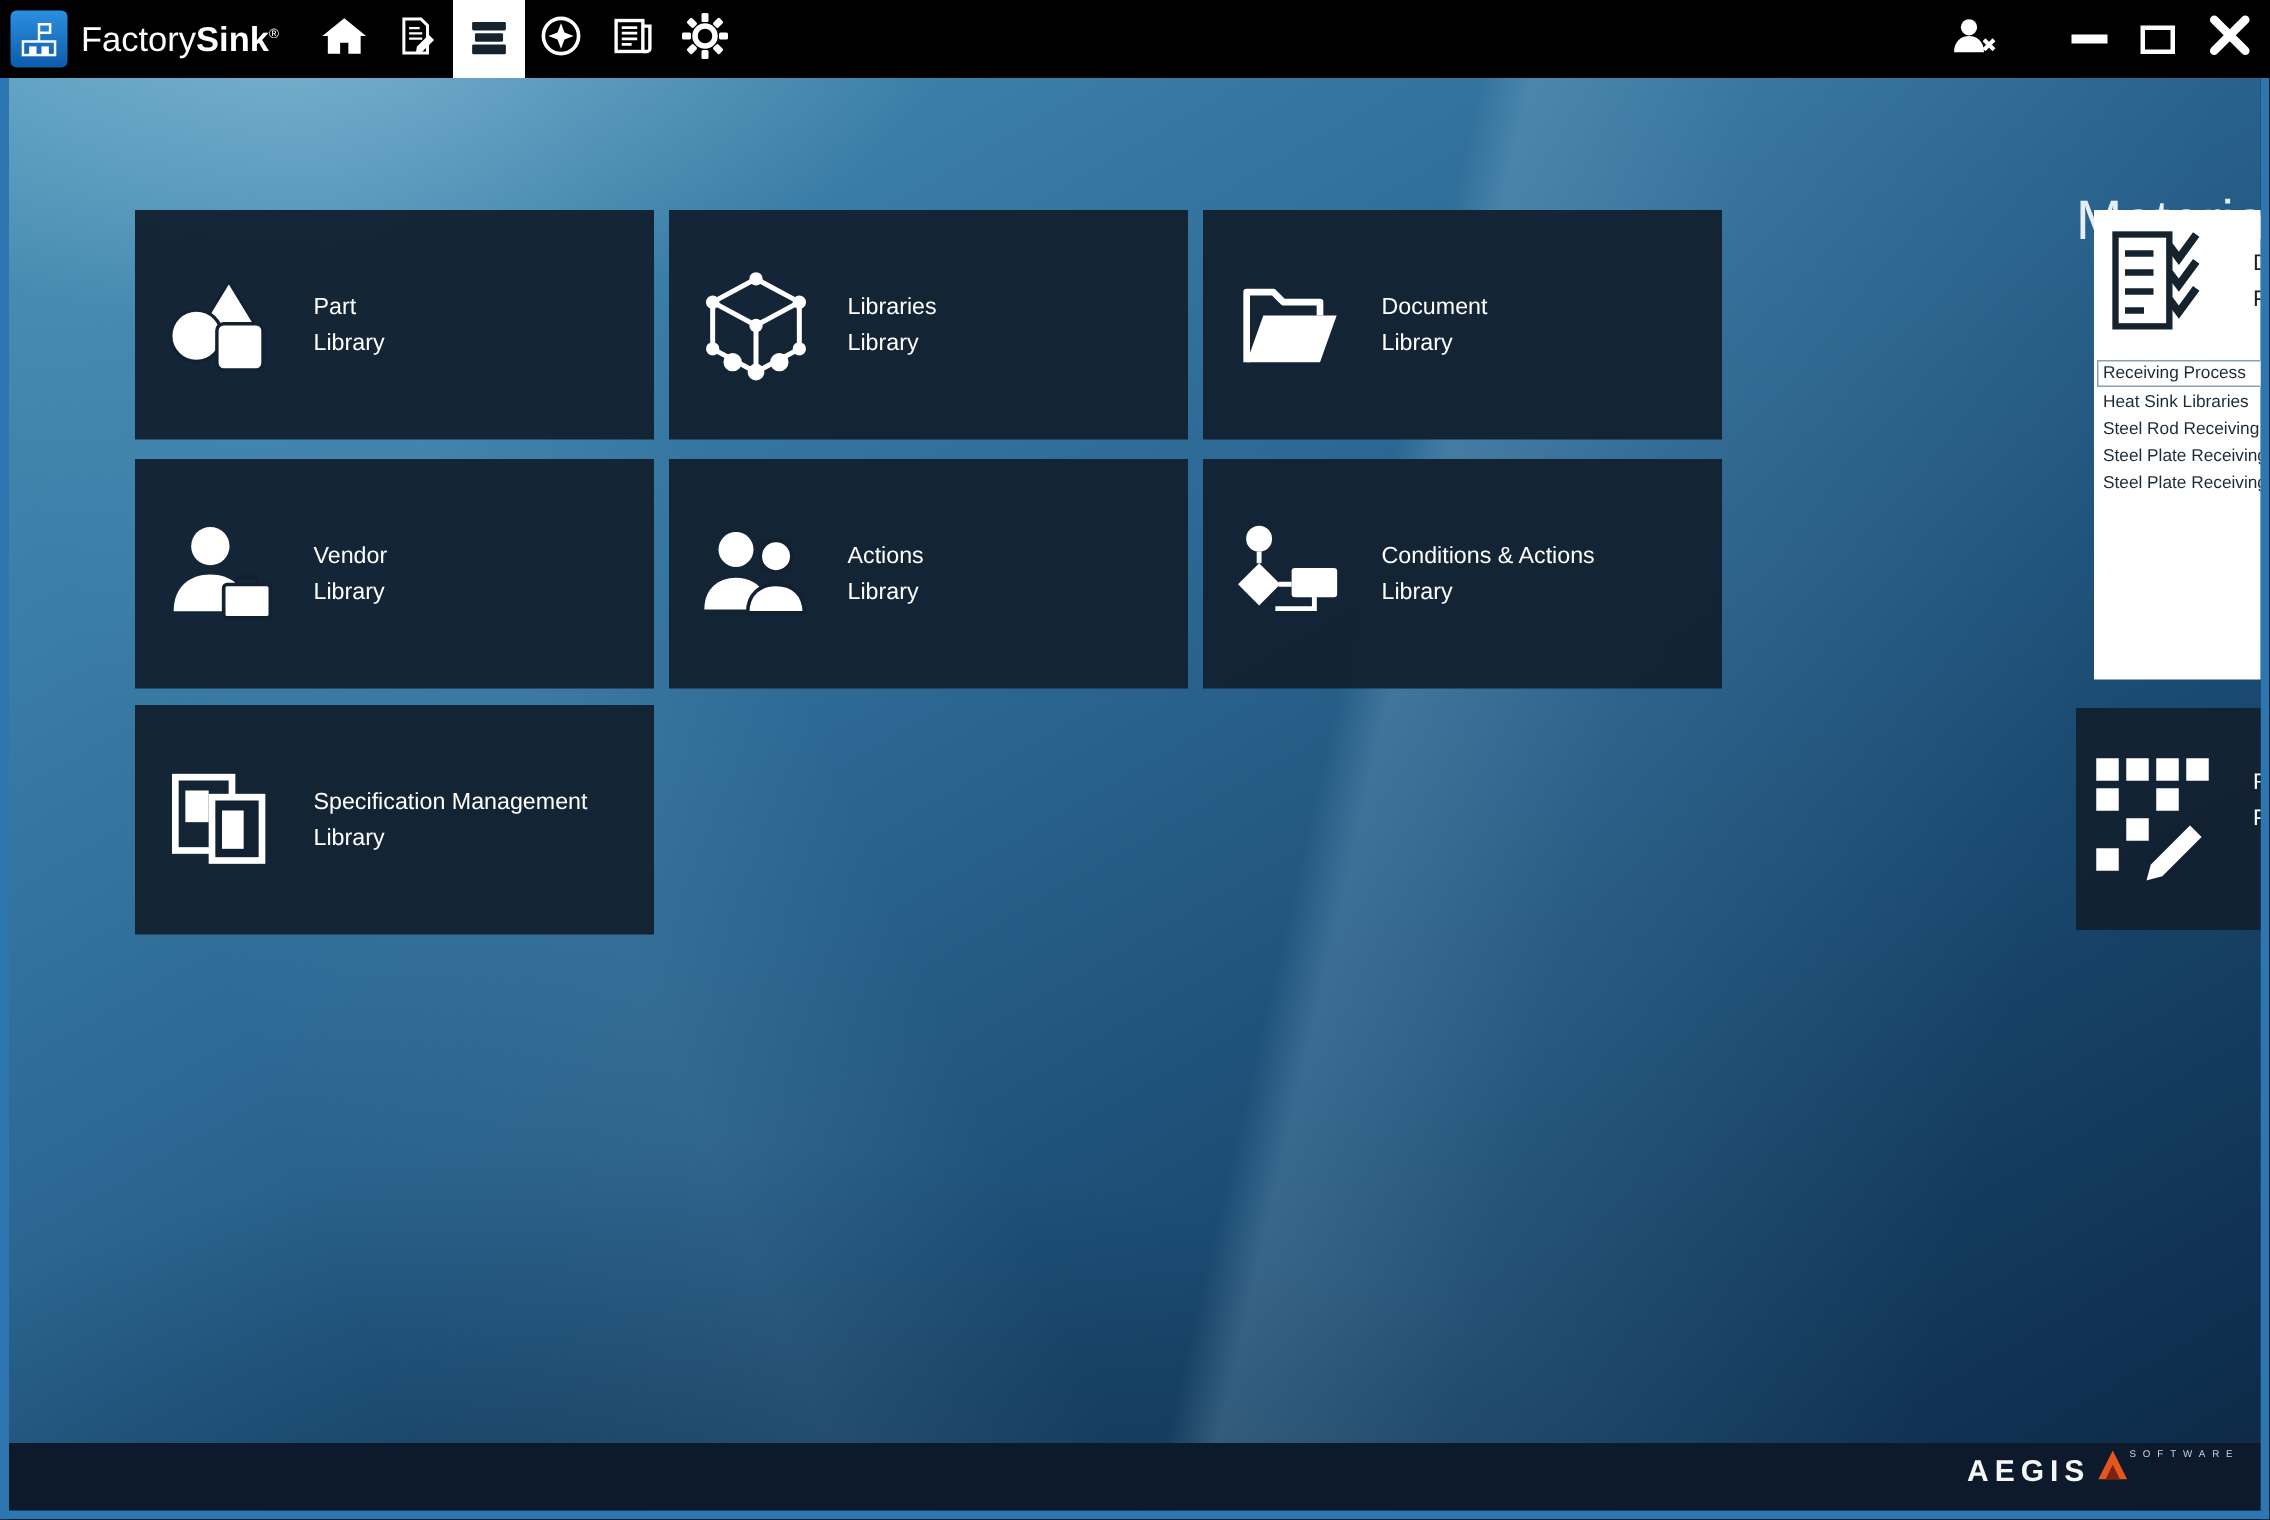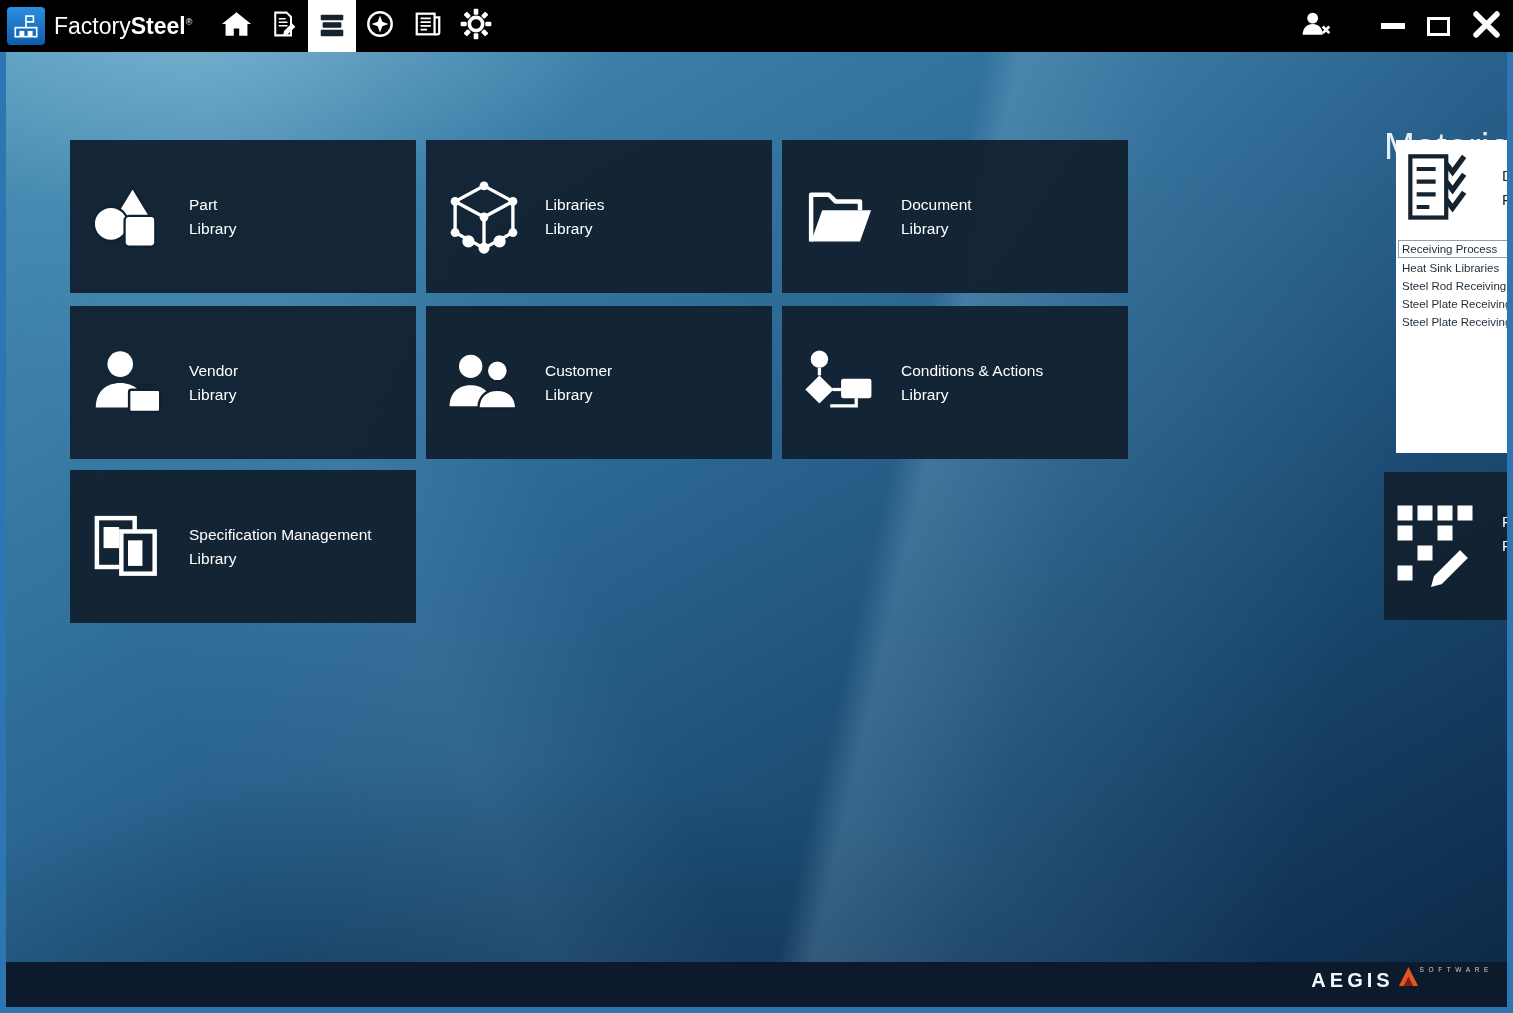--- a/index.html
+++ b/index.html
@@ -37,21 +37,21 @@
                radial-gradient(ellipse 1100px 600px at 30% 115%, rgba(8,28,48,.55), rgba(8,28,48,0) 65%),
                linear-gradient(150deg,#4b92b6 0%,#3c80a9 18%,#2e6c97 38%,#225781 57%,#174368 75%,#0f3050 92%,#0c2844 100%);
   }
   .h1 { position:absolute; font-size:37px; font-weight:300; color:#e6eff7;
         letter-spacing:.5px; white-space:nowrap; }
   .libraries-heading { left:64px; top:28px; }
   .materials-heading { left:1378px; top:28px;margin-top:46px; }
 
   
   .tile { position:absolute; width:346px; height:153px;
-          background:rgba(18,33,49,.96); color:#fff; cursor:pointer; }
+          background:rgba(18,33,49,.96); color:#fff; cursor:pointer;margin-left:20px; }
   .t1{left:64px;top:88px}  .t2{left:420px;top:88px}  .t3{left:776px;top:88px}
   .t4{left:64px;top:254px} .t5{left:420px;top:254px} .t6{left:776px;top:254px}
   .t7{left:64px;top:418px}
   .tile-icon { position:absolute; left:14px; top:50%; transform:translateY(-50%);
                width:88px; height:88px; display:flex; align-items:center; justify-content:center; }
   .tile-label { position:absolute; left:119px; top:50%; transform:translateY(-50%);
                 font-size:15.5px; line-height:24px; white-space:nowrap; }
 
   
   .mat-panel { position:absolute; left:1390px; top:88px; width:118px; height:313px;
@@ -90,21 +90,21 @@
     <div class="logo">
       <svg viewBox="0 0 34 34" width="28" height="28">
         <g fill="none" stroke="#fff" stroke-width="2">
           <rect x="4" y="19" width="26" height="11"></rect>
           <path d="M17 19 V5 h9 v7 h-9"></path>
         </g>
         <rect x="9" y="23" width="6" height="7" fill="#fff"></rect>
         <rect x="19" y="23" width="6" height="7" fill="#fff"></rect>
       </svg>
     </div>
-    <div class="brand"><span>Factory</span><b>Steel</b><sup>®</sup>
+    <div class="brand"><span>Factory</span><b>Sink</b><sup>®</sup>
     </div>
 
     <div class="nav">
       <div class="nav-item">
         <span>
           <svg viewBox="0 0 34 30" width="31" height="28">
             <path d="M17 2 L33 15 h-4 v13 h-9 v-8 h-6 v8 H5 V15 H1 Z" fill="currentColor"></path>
           </svg>
         </span>
       </div>
@@ -265,21 +265,21 @@
     <div class="tile t5">
       <div class="tile-icon">
         <svg viewBox="0 0 72 72" width="80" height="80">
           <circle cx="24" cy="21" r="10.5" fill="#fff"></circle>
           <path d="M5 57 c0-12.5 8.5-19 19-19 s19 6.5 19 19 z" fill="#fff"></path>
           <circle cx="48" cy="25" r="9.5" fill="#fff" stroke="#122131" stroke-width="2.2"></circle>
           <path d="M31 59 c0-11.5 7.5-17 17-17 s17 5.5 17 17 z" fill="#fff" stroke="#122131" stroke-width="2.2"></path>
         </svg>
       </div>
       <div class="tile-label">
-        <div>Customer</div>
+        <div>Actions</div>
         <div>Library</div>
       </div>
     </div>
 
     <div class="tile t6">
       <div class="tile-icon">
         <svg viewBox="0 0 72 72" width="78" height="78">
           <g stroke="#fff" stroke-width="3" fill="none">
             <path d="M17 22 v7"></path>
             <path d="M29 42 h8"></path>

